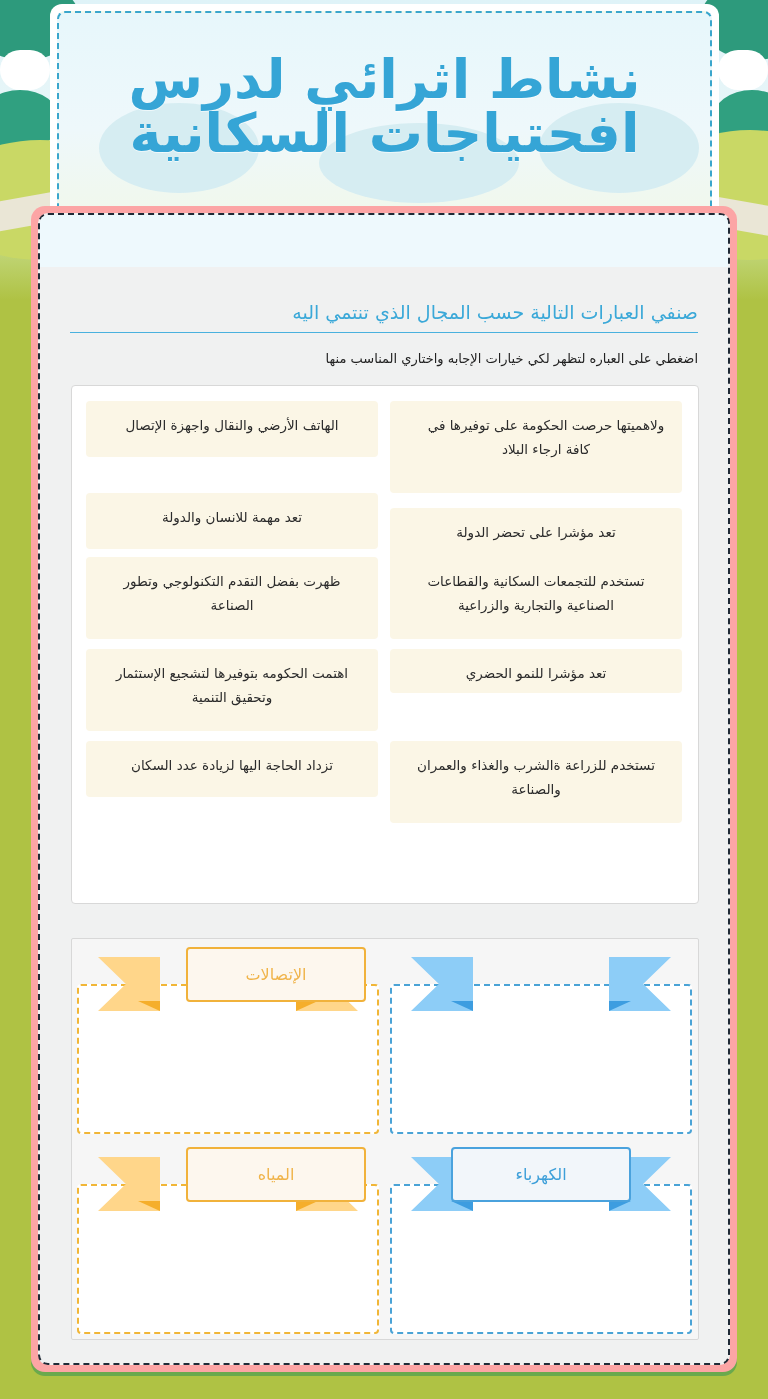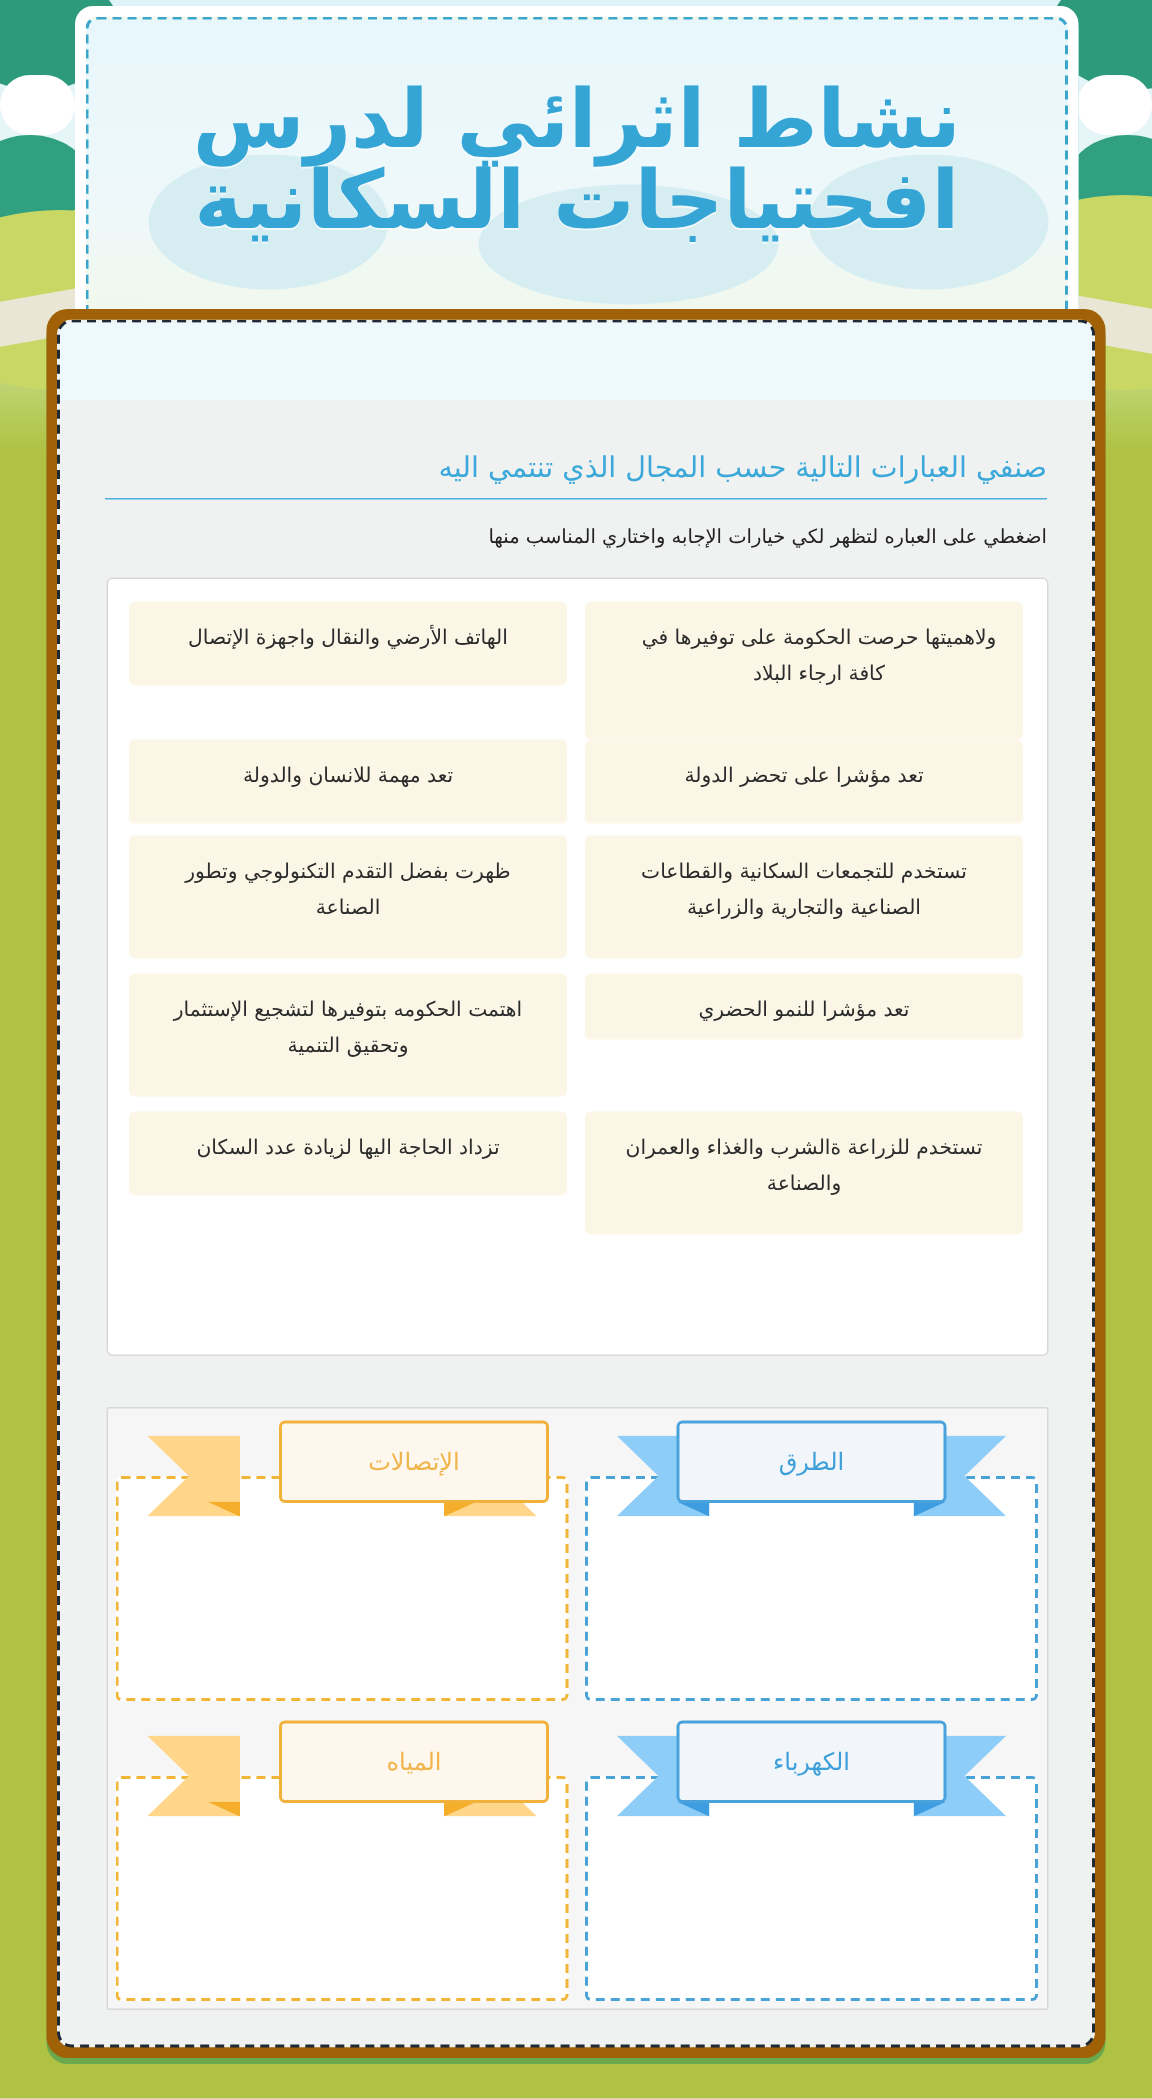--- a/index.html
+++ b/index.html
@@ -49,21 +49,21 @@
     position: absolute; left: 0; right: 0; top: 40px;
     text-align: center; direction: rtl;
     color: #35a5d6; font-size: 54px; line-height: 54px; font-weight: bold;
     font-family: "DejaVu Sans", sans-serif; letter-spacing: 1px;
     text-shadow: 0 1px 0 rgba(255,255,255,0.6);
   }
 
   
   .main-card {
     position: absolute; left: 31px; top: 206px; width: 706px; height: 1166px;
-    background: #a16207; border-radius: 14px;
+    background: #fca5a5; border-radius: 14px;
     box-shadow: 0 4px 0 #6aa94d;
   }
   .main-inner {
     position: absolute; left: 7px; top: 7px; right: 7px; bottom: 7px;
     border: 2px dashed #1f2a36; border-radius: 10px;
     background: #f0f1f1;
     overflow: hidden;
   }
   .main-top-band {
     position: absolute; left: 0; right: 0; top: 0; height: 52px;
@@ -158,21 +158,21 @@
   <div class="main-inner">
     <div class="main-top-band"></div>
 
     <div class="activity-heading">صنفي العبارات التالية حسب المجال الذي تنتمي اليه</div>
     <div class="activity-instruction">اضغطي على العباره لتظهر لكي خيارات الإجابه واختاري المناسب منها</div>
 
     <div class="cards-panel">
       <div class="card" style="left:318px; top:15px; height:92px;padding-left:34px;">ولاهميتها حرصت الحكومة على توفيرها في كافة ارجاء البلاد</div>
       <div class="card" style="left:14px; top:15px; height:56px;">الهاتف الأرضي والنقال واجهزة الإتصال</div>
 
-      <div class="card" style="left:318px; top:107px; height:56px;">تعد مؤشرا على تحضر الدولة</div>
+      <div class="card" style="left:318px; top:122px; height:56px;">تعد مؤشرا على تحضر الدولة</div>
       <div class="card" style="left:14px; top:107px; height:56px;">تعد مهمة للانسان والدولة</div>
 
       <div class="card" style="left:318px; top:171px; height:82px;">تستخدم للتجمعات السكانية والقطاعات الصناعية والتجارية والزراعية</div>
       <div class="card" style="left:14px; top:171px; height:82px;">ظهرت بفضل التقدم التكنولوجي وتطور الصناعة</div>
 
       <div class="card" style="left:318px; top:263px; height:44px;">تعد مؤشرا للنمو الحضري</div>
       <div class="card" style="left:14px; top:263px; height:82px;">اهتمت الحكومه بتوفيرها لتشجيع الإستثمار وتحقيق التنمية</div>
 
       <div class="card" style="left:318px; top:355px; height:82px;">تستخدم للزراعة ةالشرب والغذاء والعمران والصناعة</div>
       <div class="card" style="left:14px; top:355px; height:56px;">تزداد الحاجة اليها لزيادة عدد السكان</div>
@@ -180,21 +180,20 @@
     </div>
 
     <div class="categories-panel">
 
       <div class="drop-zone blue" style="left:318px; top:45px;"></div>
       <div class="ribbon blue" style="left:339px; top:8px;">
         <div class="tail-l"></div>
         <div class="tail-r"></div>
         <div class="fold-l"></div>
         <div class="fold-r"></div>
-        <div class="label-box">الطرق</div>
       </div>
 
       <div class="drop-zone orange" style="left:5px; top:45px;"></div>
       <div class="ribbon orange" style="left:26px; top:8px;">
         <div class="tail-l"></div>
         <div class="tail-r"></div>
         <div class="fold-l"></div>
         <div class="fold-r"></div>
         <div class="label-box">الإتصالات</div>
       </div>

